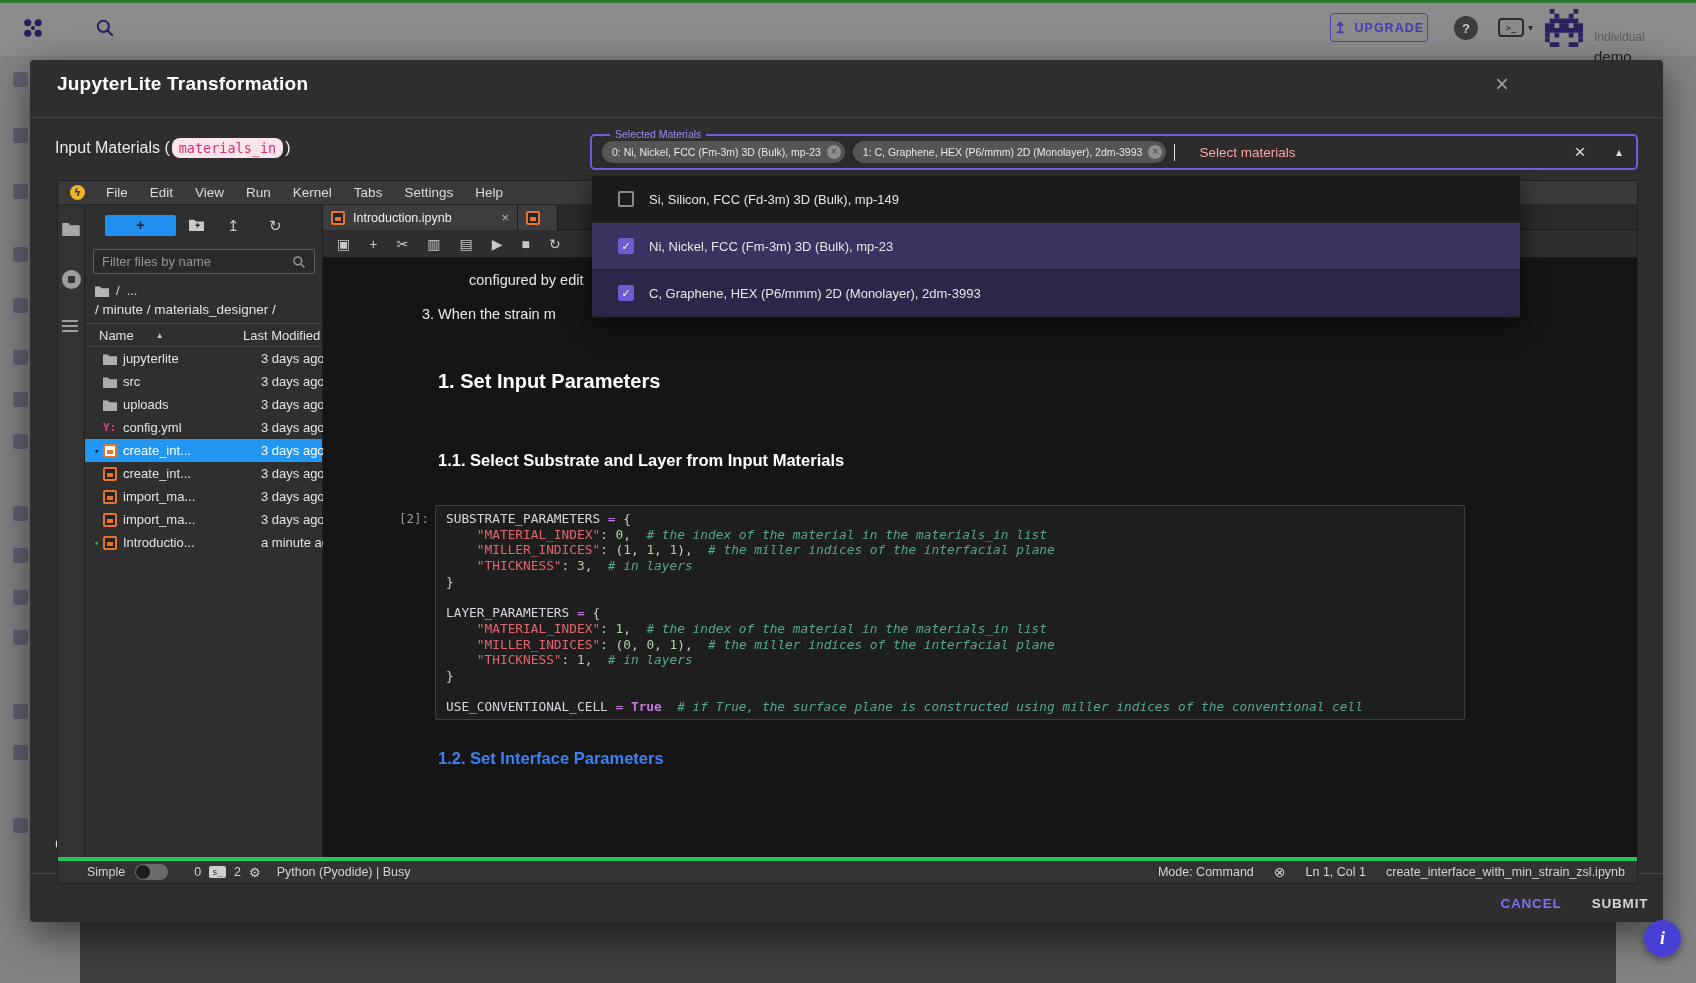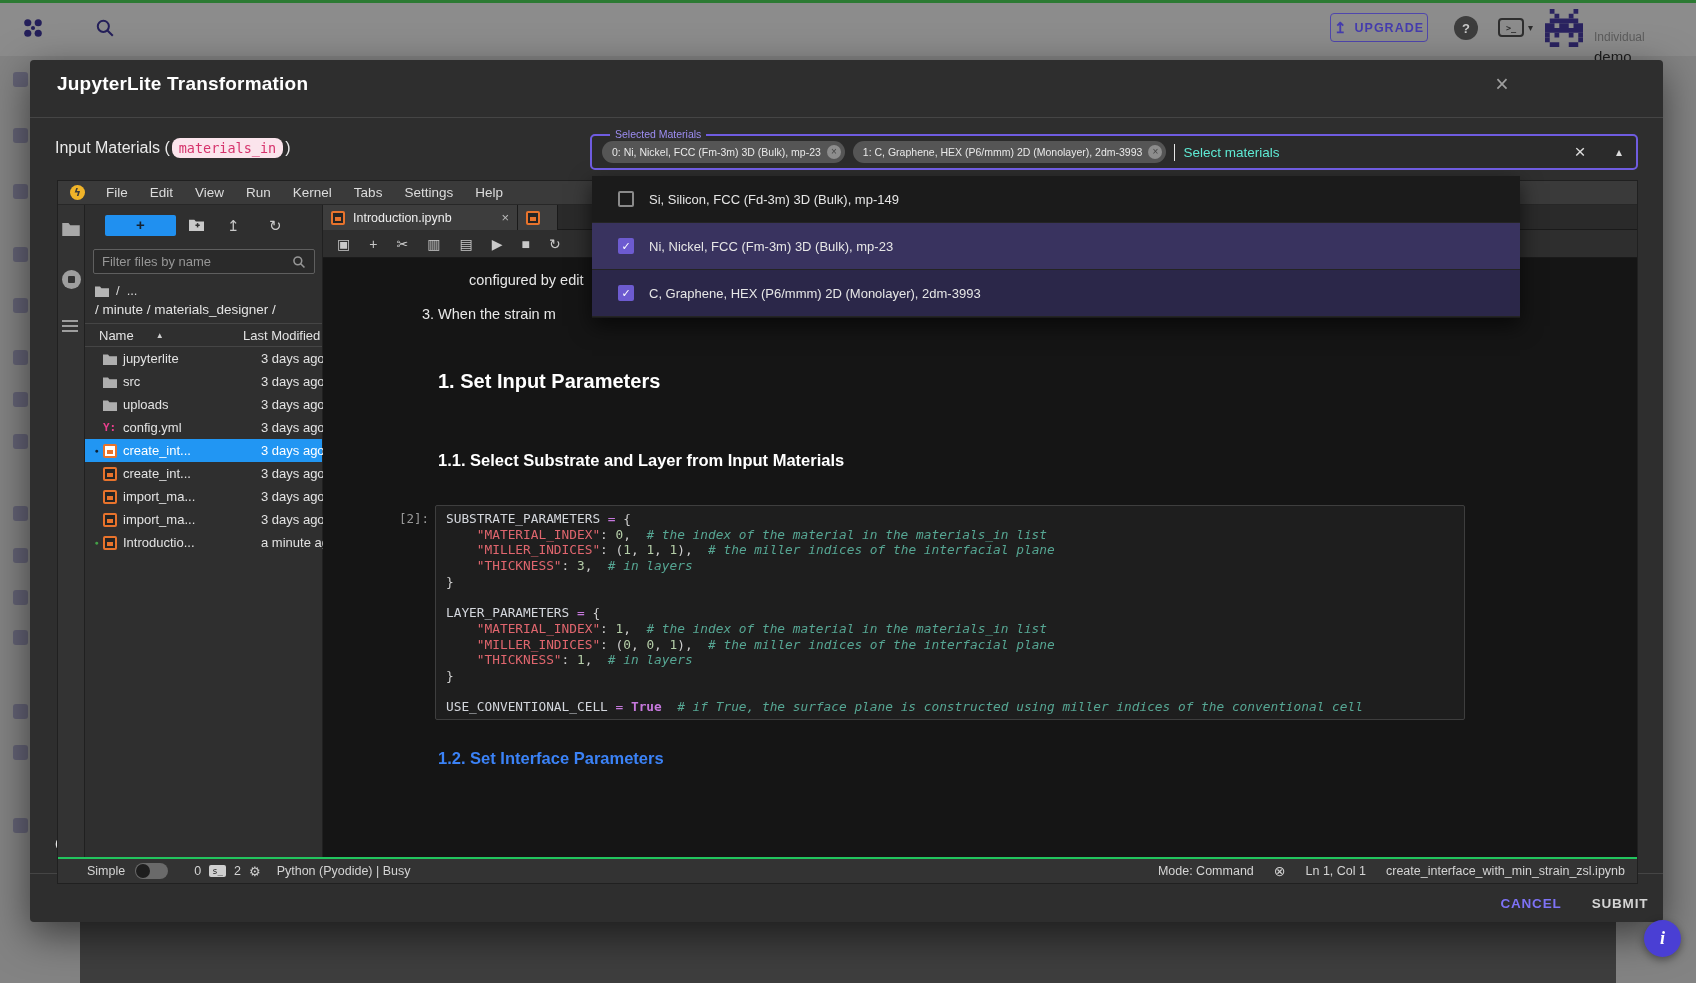--- a/index.html
+++ b/index.html
@@ -33,21 +33,21 @@
   .io-label.out { top:775px; }
   .code-pill { font-family:"DejaVu Sans Mono",monospace; font-size:13.5px; background:#fbe4ec; color:#d6336c; padding:2px 7px; border-radius:8px; }
 
   
   .mselect { position:absolute; left:560px; top:74px; width:1048px; height:36px; border:2px solid #6f5ce0; border-radius:5px; background:#2b2b2b; display:flex; align-items:center; padding:0 70px 0 10px; gap:8px; z-index:40; }
   .mselect-label { position:absolute; left:18px; top:-8px; font-size:10.5px; color:#9d8df2; background:#2e2e2e; padding:0 5px; }
   .chip { height:22px; background:#555555; border-radius:11px; display:flex; align-items:center; gap:6px; padding:0 4px 0 10px; flex:0 0 auto; }
   .chip-txt { font-size:10.5px; color:#e9e9e9; white-space:nowrap; }
   .chip-x { width:14px; height:14px; border-radius:50%; background:#8d8d8d; color:#454545; font-size:10px; line-height:14px; text-align:center; }
   .caret { width:1px; height:17px; background:#e6e6e6; }
-  .mselect-ph { font-size:13.5px; color:#5eead4; white-space:nowrap; }
+  .mselect-ph { font-size:13.5px; color:#fca5a5; white-space:nowrap;margin-left:16px; }
   .mselect-clear { position:absolute; right:44px; top:4px; width:24px; height:24px; color:#dcdcdc; font-size:19px; text-align:center; line-height:24px; }
   .mselect-arrow { position:absolute; right:14px; top:9px; color:#dcdcdc; font-size:12px; }
 
   
   .mmenu { position:absolute; left:562px; top:116px; width:928px; height:142px; background:#1b1b1b; box-shadow:0 8px 20px rgba(0,0,0,.6); z-index:35; }
   .opt { height:47px; display:flex; align-items:center; padding-left:26px; gap:15px; border-bottom:1px solid #242424; }
   .opt.h-strong { background:#39335f; }
   .opt.h-soft { background:#2b2749; }
   .cb { width:16px; height:16px; border:2px solid #8a8a8a; border-radius:2px; flex:0 0 auto; font-size:11px; line-height:13px; text-align:center; color:transparent; }
   .cb.checked { background:#6d5bd0; border-color:#6d5bd0; color:#ffffff; }
@@ -107,21 +107,21 @@
   .nbh3a { position:absolute; left:115px; top:193px; font-size:16.5px; font-weight:bold; color:#ffffff; }
   .nbh3b { position:absolute; left:115px; top:491px; font-size:16.5px; font-weight:bold; color:#3b82f6; }
   .cellprompt { position:absolute; left:58px; top:253px; width:48px; text-align:right; font-family:"DejaVu Sans Mono",monospace; font-size:12.5px; color:#9a9a9a; }
   .codecell { position:absolute; left:112px; top:247px; width:1030px; height:215px; background:#1e1e1e; border:1px solid #3e3e3e; border-radius:2px; padding:5px 10px; }
   .cl { font-family:"DejaVu Sans Mono",monospace; font-size:12.8px; line-height:15.7px; white-space:pre; }
   .t-v { color:#d3d6dc; } .t-p { color:#cfcfcf; } .t-o { color:#c678dd; }
   .t-s { color:#e0666e; } .t-n { color:#b5cea8; } .t-k { color:#c678dd; font-weight:bold; }
   .t-c { color:#56a693; font-style:italic; }
 
   
-  .jstatus { position:absolute; left:0; bottom:0; width:100%; height:26px; background:#333333; border-top:2px solid #22c55e; display:flex; align-items:center; font-size:12.5px; color:#d4d4d4; padding:0 12px 0 29px; }
+  .jstatus { position:absolute; left:0; bottom:0; width:100%; height:26px; background:#333333; border-top:4px solid #22c55e; display:flex; align-items:center; font-size:12.5px; color:#d4d4d4; padding:0 12px 0 29px; }
   .toggle { width:33px; height:16px; border-radius:8px; background:#6a6a6a; position:relative; margin:0 26px 0 10px; }
   .toggle span { position:absolute; left:1px; top:1px; width:14px; height:14px; border-radius:50%; background:#1e1e1e; }
   .sbadge { font-family:"DejaVu Sans Mono",monospace; font-size:9px; background:#cfcfcf; color:#222222; border-radius:2px; padding:1px 3px; margin:0 8px; }
   .gearic { margin:0 16px 0 8px; font-size:13px; color:#cfcfcf; }
   .jstatus .right { margin-left:auto; display:flex; align-items:center; gap:20px; }
 
   
   .oselect { position:absolute; left:560px; top:768px; width:1048px; height:40px; border:1px solid #6f6f6f; border-radius:4px; display:flex; align-items:center; padding:0 14px; }
   .oselect span.lbl { font-size:13.5px; color:#c3c3c3; flex:1; }
   .oselect span.arr { font-size:11px; color:#d9d9d9; }

